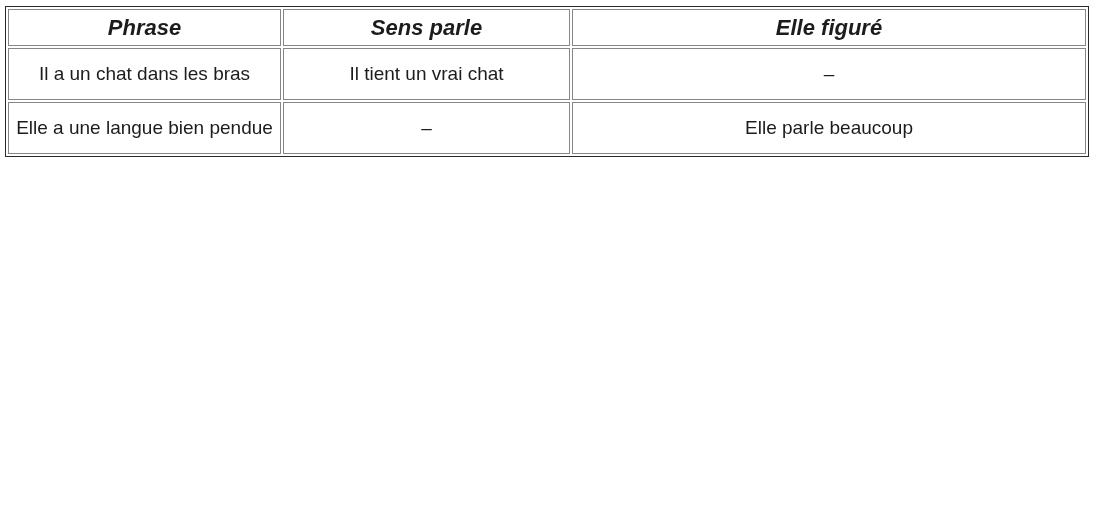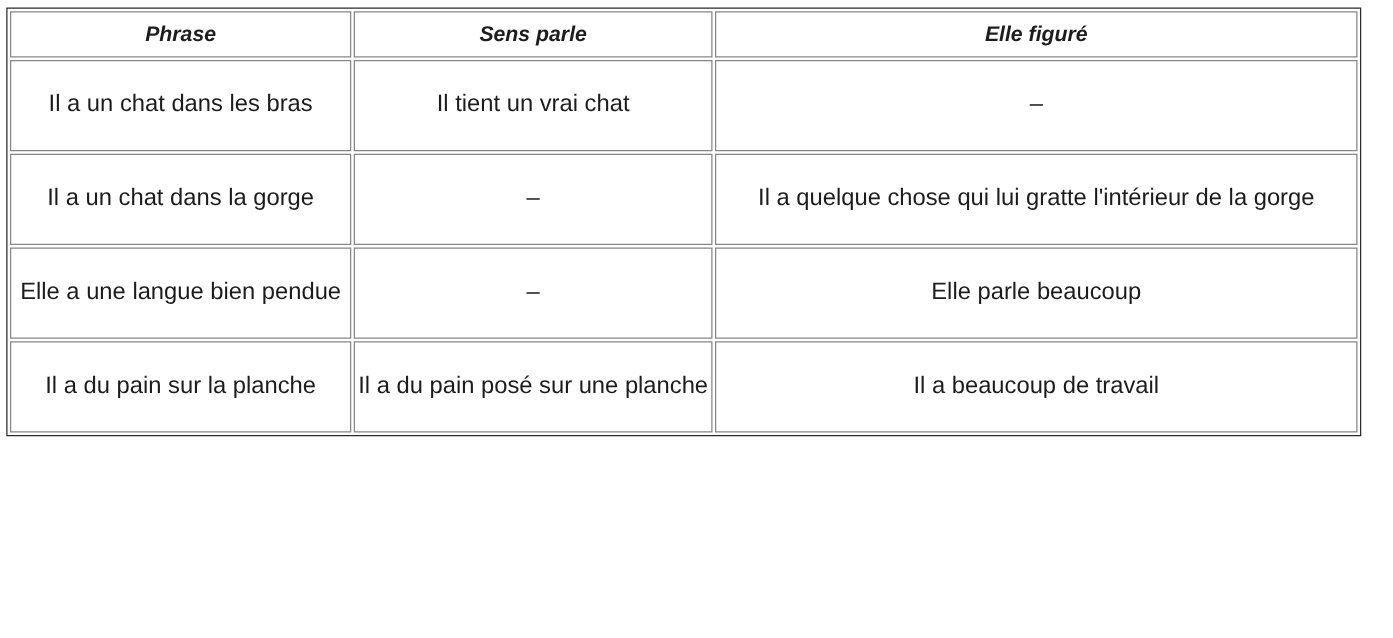--- a/index.html
+++ b/index.html
@@ -24,27 +24,27 @@
   .sens-table td {
     box-sizing: border-box;
     border: 1px solid #868686;
     text-align: center;
     vertical-align: middle;
     padding: 1px 2px;
     overflow: hidden;
   }
   .sens-table th {
     height: 37px;
-    font-size: 17px;
+    font-size: 22px;
     font-weight: bold;
     font-style: italic;
     margin-left: 12px;
   }
   .sens-table td {
-    height: 73px;
+    height: 52px;
     font-size: 19px;
     line-height: 1.3;
   }
   col.c1 { width: 273px; }
   col.c2 { width: 287px; }
   col.c3 { width: 514px; }
 </style>
 </head>
 <body>
 
@@ -61,28 +61,18 @@
       <th>Elle figuré</th>
     </tr>
   </thead>
   <tbody>
     <tr>
       <td>Il a un chat dans les bras</td>
       <td>Il tient un vrai chat</td>
       <td>–</td>
     </tr>
     <tr>
-      <td>Il a un chat dans la gorge</td>
-      <td>–</td>
-      <td>Il a quelque chose qui lui gratte l'intérieur de la gorge</td>
-    </tr>
-    <tr>
       <td>Elle a une langue bien pendue</td>
       <td>–</td>
       <td>Elle parle beaucoup</td>
-    </tr>
-    <tr>
-      <td>Il a du pain sur la planche</td>
-      <td>Il a du pain posé sur une planche</td>
-      <td>Il a beaucoup de travail</td>
     </tr>
   </tbody>
 </table>
 
 </body></html>

